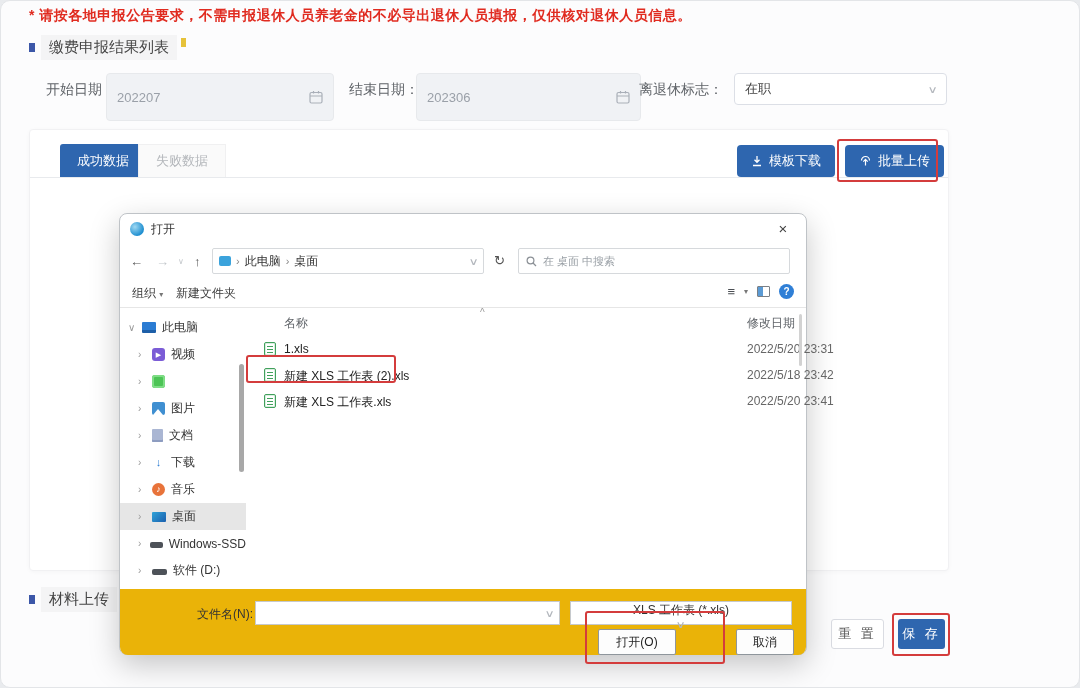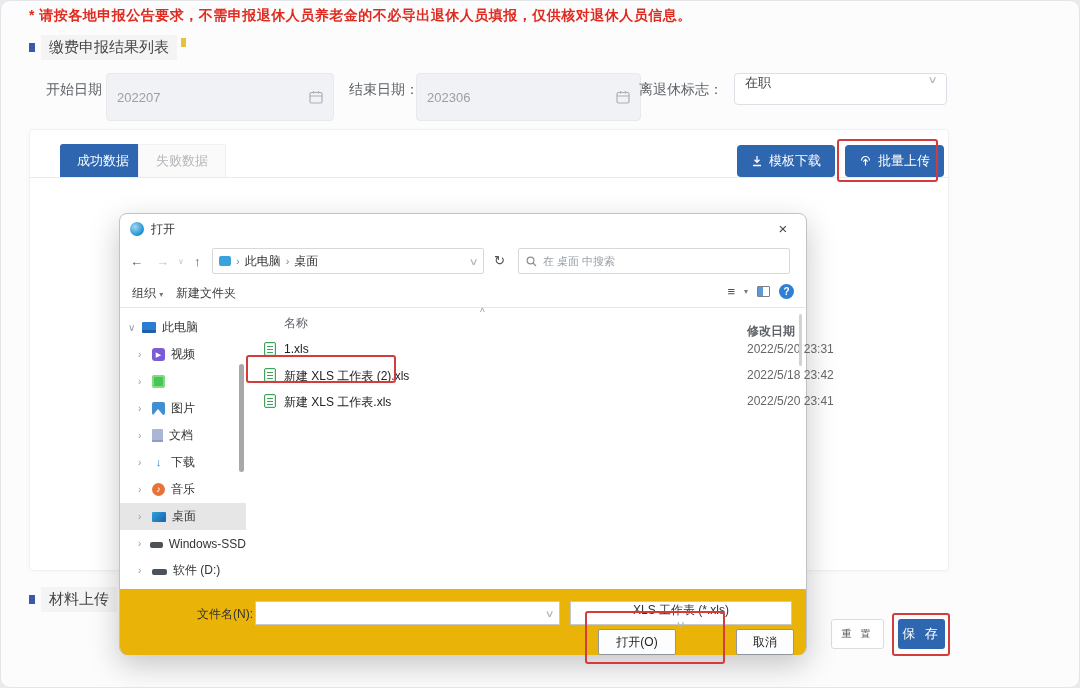--- a/index.html
+++ b/index.html
@@ -14,36 +14,36 @@
   .section-head .stitle { font-size:15px; color:#444; background:#f4f4f5; padding:3px 8px; }
   .section-head .ymark { width:5px; height:9px; background:#e6c23a; display:inline-block; margin-left:-2px; margin-top:-10px; }
   #sec1 { left:28px; top:34px; }
   #sec2 { left:28px; top:586px; }
 
   .flabel { position:absolute; top:80px; font-size:14px; color:#5f6368; }
   .finput { position:absolute; top:72px; height:48px; background:#f0f2f5; border:1px solid #e7e9ec; border-radius:4px;
             display:flex; align-items:center; padding:0 10px; font-size:13px; color:#9aa0a8; }
   .finput .val { flex:1; }
   .fselect { position:absolute; top:72px; height:32px; background:#fff; border:1px solid #dcdfe6; border-radius:4px;
-             display:flex; padding:0 10px; font-size:13px; color:#444; }
+             display:flex; align-items:center; padding:0 10px; font-size:13px; color:#444; }
   .chev { color:#b3b7bd; font-size:10px; transform:scaleX(1.4); }
 
   .card { position:absolute; left:28px; top:128px; width:920px; height:442px; background:#fff;
           border:1px solid #f1f1f3; border-radius:4px; box-shadow:0 1px 4px rgba(0,0,0,.03); }
   .tabbar { position:absolute; left:0; top:14px; width:100%; height:34px; border-bottom:1px solid #e8eaed; }
   .tab { position:absolute; top:0; height:33px; padding:3px 17px; font-size:13px; display:flex; align-items:center; cursor:pointer; }
   .tab.active { left:30px; background:#2e66af; color:#fff; border-radius:3px 3px 0 0; }
   .tab.idle { left:108px; background:#fafafa; color:#b4b7bb; border:1px solid #f0f0f1; border-bottom:none; }
   .cbtn { position:absolute; top:15px; height:32px; background:#2e66af; color:#fff; font-size:13px; border:none; border-radius:4px;
           display:flex; align-items:center; gap:6px; padding:0 14px; cursor:pointer; }
   .thead { position:absolute; top:62px; left:0; width:100%; height:28px; font-size:13px; font-weight:700; color:#5a5e66; }
   .thead span { position:absolute; top:6px; }
 
   .pbtn-reset { position:absolute; left:830px; top:618px; width:53px; height:30px; background:#fff; border:1px solid #dadce2;
-                border-radius:3px; font-size:10px; color:#555; letter-spacing:3px; text-align:center; line-height:28px; cursor:pointer; }
+                border-radius:3px; font-size:13px; color:#555; letter-spacing:3px; text-align:center; line-height:28px; cursor:pointer; }
   .pbtn-save { position:absolute; left:897px; top:618px; width:47px; height:30px; background:#2e66af; border:none;
                border-radius:3px; font-size:13px; color:#fff; letter-spacing:3px; text-align:center; line-height:30px; cursor:pointer; }
 
   .redbox { position:absolute; border:2px solid #d43c3c; border-radius:3px; pointer-events:none; background:transparent; }
 
   
   .dialog { position:absolute; left:118px; top:212px; width:688px; height:442px; background:#fff;
             border:1px solid #bfc3c7; border-radius:8px; box-shadow:0 10px 30px rgba(0,0,0,.22); font-size:12px; color:#333; }
   .dtitle { position:absolute; left:0; top:0; width:100%; height:30px; display:flex; align-items:center; padding:0 10px; }
   .dtitle .appicon { width:14px; height:14px; border-radius:50%;
@@ -89,21 +89,21 @@
   .ic-dl { width:13px; height:13px; color:#2b7cd3; font-size:11px; line-height:13px; text-align:center; font-weight:700; }
   .ic-music { width:13px; height:13px; border-radius:50%; background:#e8733a; color:#fff; font-size:9px; text-align:center; line-height:13px; }
   .ic-disk { width:15px; height:6px; background:#4d5258; border-radius:2px; margin-top:2px; }
   .sscroll { position:absolute; left:119px; top:150px; width:5px; height:108px; background:#a8a8a8; border-radius:3px; }
 
   
   .dfiles { position:absolute; left:134px; top:96px; width:548px; height:279px; }
   .fhead { position:relative; height:24px; color:#5f6368; }
   .fhead .h-name { position:absolute; left:30px; top:5px; cursor:pointer; }
   .fhead .h-sort { position:absolute; left:226px; top:-3px; color:#9a9a9a; font-size:10px; }
-  .fhead .h-date { position:absolute; left:493px; top:13px; cursor:pointer; white-space:nowrap;font-weight:bold; }
+  .fhead .h-date { position:absolute; left:493px; top:5px; cursor:pointer; white-space:nowrap; }
   .frow { position:relative; height:26px; cursor:pointer; }
   .frow .xls-icon { position:absolute; left:10px; top:6px; width:12px; height:14px; background:#fff; border:1px solid #41a05c; border-radius:2px;
          box-shadow:inset 0 0 0 1px #d9efe0; }
   .frow .xls-icon::after { content:""; position:absolute; left:2px; top:3px; width:6px; height:7px;
          background:repeating-linear-gradient(to bottom,#41a05c 0 1px,transparent 1px 3px); }
   .frow .fname { position:absolute; left:30px; top:6px; color:#222; white-space:nowrap; }
   .frow .fdate { position:absolute; left:493px; top:6px; color:#666; white-space:nowrap; }
   .fscroll { position:absolute; left:545px; top:4px; width:3px; height:52px; background:#d2d2d2; border-radius:2px; }
 
   

